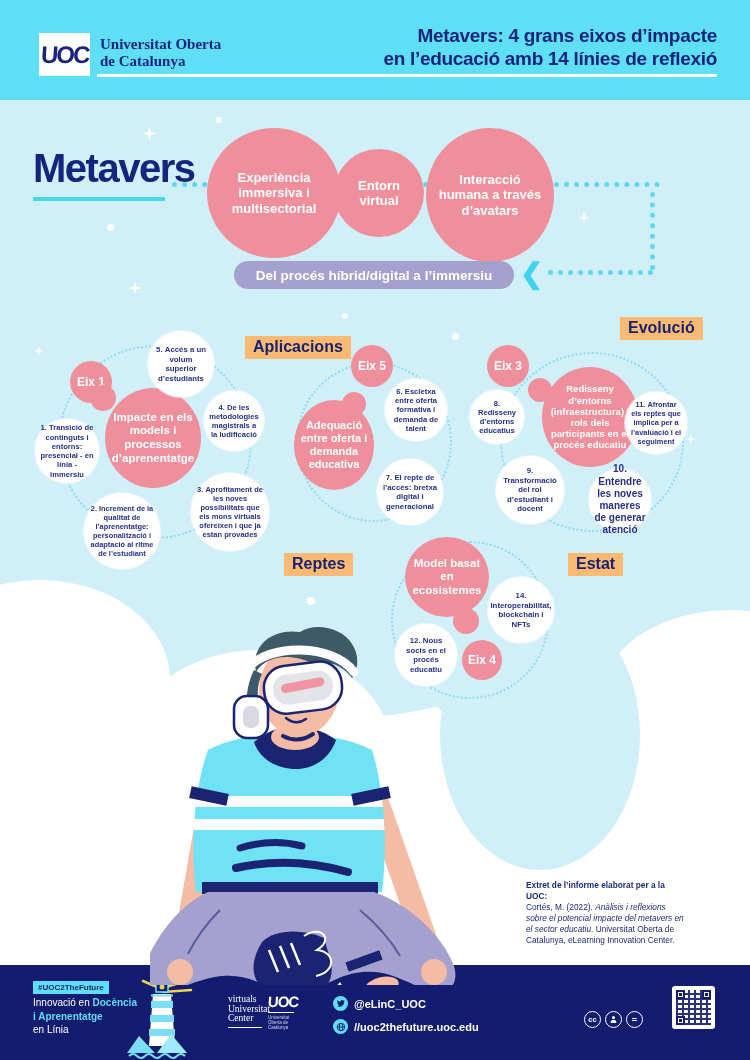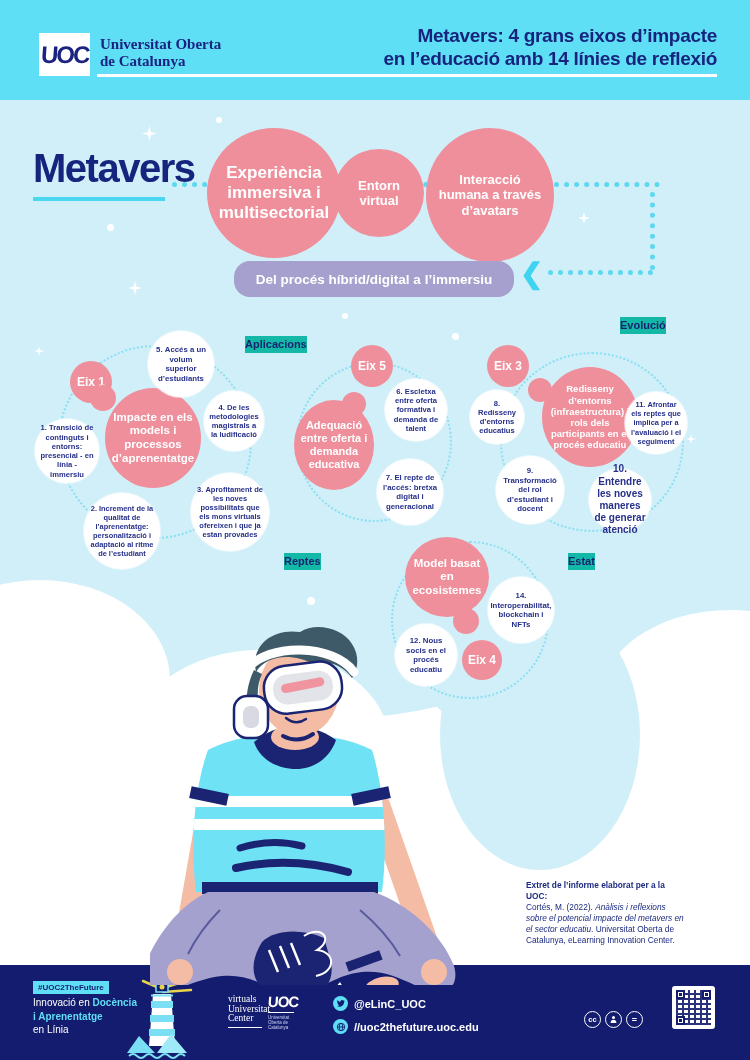--- a/index.html
+++ b/index.html
@@ -23,40 +23,40 @@
   
   .spark{position:absolute;background:#ffffff;z-index:2;
          clip-path:polygon(50% 0,60% 40%,100% 50%,60% 60%,50% 100%,40% 60%,0 50%,40% 40%);}
   .wdot{position:absolute;background:#ffffff;border-radius:50%;z-index:2;}
   
   .metavers-heading{position:absolute;left:33px;top:146px;font-size:40px;font-weight:800;color:#16247E;
                     letter-spacing:-1.5px;z-index:3;}
   .metavers-underline{position:absolute;left:33px;top:197px;width:132px;height:4px;background:#49D7F0;z-index:3;}
   .pbubble{position:absolute;background:#EE8F9B;border-radius:50%;display:flex;align-items:center;
            justify-content:center;text-align:center;color:#ffffff;font-weight:800;z-index:3;line-height:1.18;}
-  .banner{position:absolute;left:234px;top:261px;width:280px;height:36px;background:#A5A0CD;border-radius:16px;
+  .banner{position:absolute;left:234px;top:261px;width:280px;height:28px;background:#A5A0CD;border-radius:16px;
           display:flex;align-items:center;justify-content:center;color:#ffffff;font-weight:800;
           font-size:13.5px;z-index:3;}
   .chevron{position:absolute;left:520px;top:257px;color:#3ED3F0;font-size:28px;font-weight:800;z-index:3;}
   .dot-h{position:absolute;border-top:5px dotted #5ED8F0;z-index:1;}
   .dot-v{position:absolute;border-left:5px dotted #5ED8F0;z-index:1;}
   
   .ring{position:absolute;border:2.5px dotted #8ADFF2;border-radius:50%;z-index:1;}
   .eix{position:absolute;background:#EE8F9B;border-radius:50%;display:flex;align-items:center;
        justify-content:center;color:#ffffff;font-weight:800;font-size:12px;z-index:3;}
   .neck{position:absolute;background:#EE8F9B;border-radius:50%;z-index:3;}
   .pnode{position:absolute;background:#EE8F9B;border-radius:50%;display:flex;align-items:center;
          justify-content:center;text-align:center;color:#ffffff;font-weight:700;z-index:3;line-height:1.18;padding:4px;box-sizing:border-box;}
   .wnode{position:absolute;background:#ffffff;border-radius:50%;display:flex;align-items:center;
          justify-content:center;text-align:center;color:#26308A;z-index:3;line-height:1.22;
          padding:5px;box-sizing:border-box;box-shadow:0 0 0 1px rgba(255,255,255,0.6);}
   .wnode .t{font-weight:600;}
   .wnode b{font-weight:800;}
-  .clabel{position:absolute;background:#14b8a6;color:#182370;font-weight:800;font-size:11px;
-          padding:2px 0 3px;z-index:3;}
+  .clabel{position:absolute;background:#fdba74;color:#182370;font-weight:800;font-size:16px;
+          padding:2px 8px 3px;z-index:3;}
   
   .citation{position:absolute;left:526px;top:880px;width:162px;color:#1B2A80;font-size:8.3px;
             line-height:1.32;z-index:3;}
   .citation .cit-head{font-weight:800;}
   .citation i{font-style:italic;}
   
   #footer{position:absolute;left:0;top:965px;width:750px;height:95px;background:#131C6E;z-index:1;}
   .hashtag{position:absolute;left:33px;top:16px;background:#5FDFF5;color:#131C6E;font-weight:800;
            font-size:8px;padding:2px 5px;}
   .tagline{position:absolute;left:33px;top:31px;font-size:10px;line-height:13.5px;color:#ffffff;}
@@ -127,21 +127,21 @@
     </div>
   </div>
 
   <div class="metavers-heading">Metavers</div>
   <div class="metavers-underline"></div>
 
   <div class="dot-h" style="left:172px;top:182px;width:488px;"></div>
   <div class="dot-v" style="left:650px;top:192px;height:78px;"></div>
   <div class="dot-h" style="left:548px;top:270px;width:105px;"></div>
 
-  <div class="pbubble" style="left:207px;top:128px;width:118px;height:114px;font-size:17px;padding:8px;">
+  <div class="pbubble" style="left:207px;top:128px;width:118px;height:114px;font-size:13px;padding:8px;">
       <span>Experiència immersiva i multisectorial</span>
     </div>
   <div class="pbubble" style="left:334px;top:149px;width:78px;height:76px;font-size:13px;padding:6px;">
       <span>Entorn virtual</span>
     </div>
   <div class="pbubble" style="left:426px;top:128px;width:108px;height:114px;font-size:13px;padding:10px;">
       <span>Interacció humana a través d’avatars</span>
     </div>
 
   <div class="banner">

